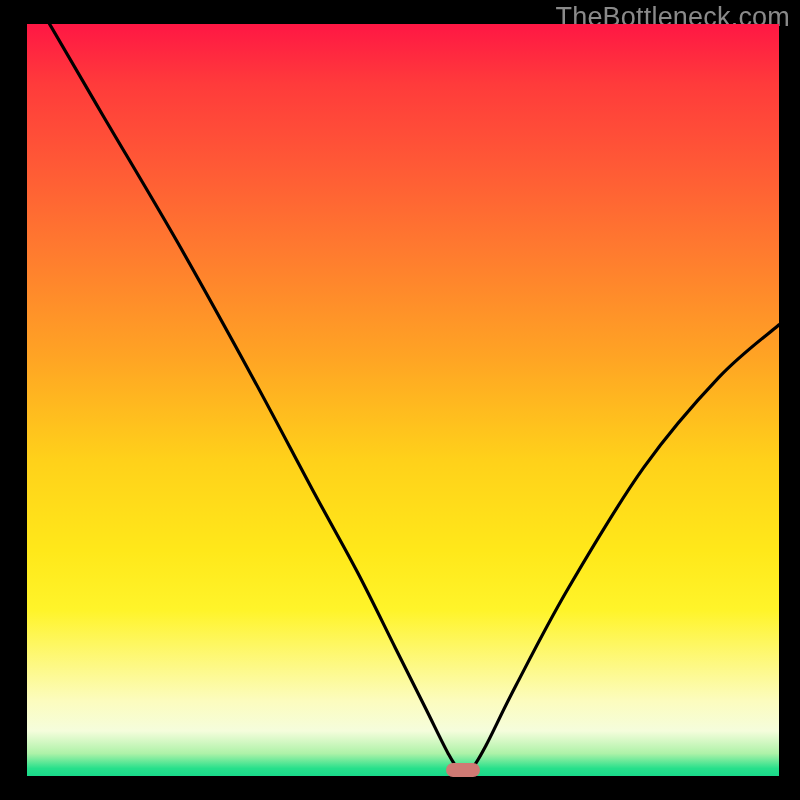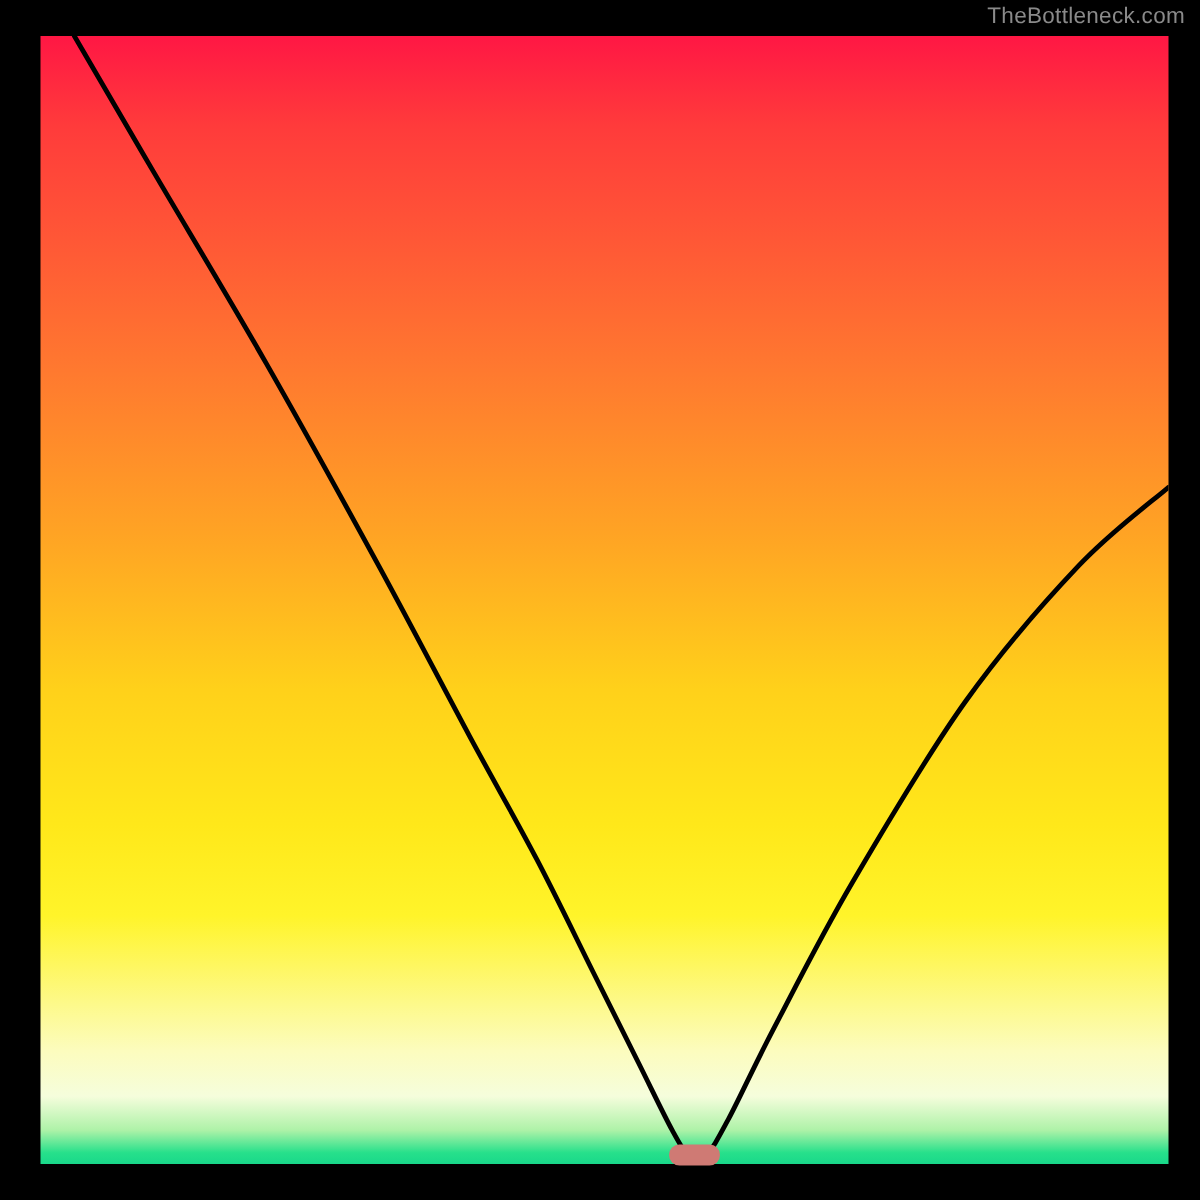--- a/index.html
+++ b/index.html
@@ -38,21 +38,21 @@
       #aef2a8 97%,
       #27e08b 99%,
       #19d88a 100%
     );
   }
   .watermark {
     position: absolute;
     top: 2px;
     right: 10px;
     font-family: Arial, Helvetica, sans-serif;
-    font-size: 15px;
+    font-size: 27px;
     color: #8a8a8a;
     letter-spacing: 0.2px;
     user-select: none;
   }
   svg.curve {
     position: absolute;
     left: 0;
     top: 0;
     width: 752px;
     height: 752px;

